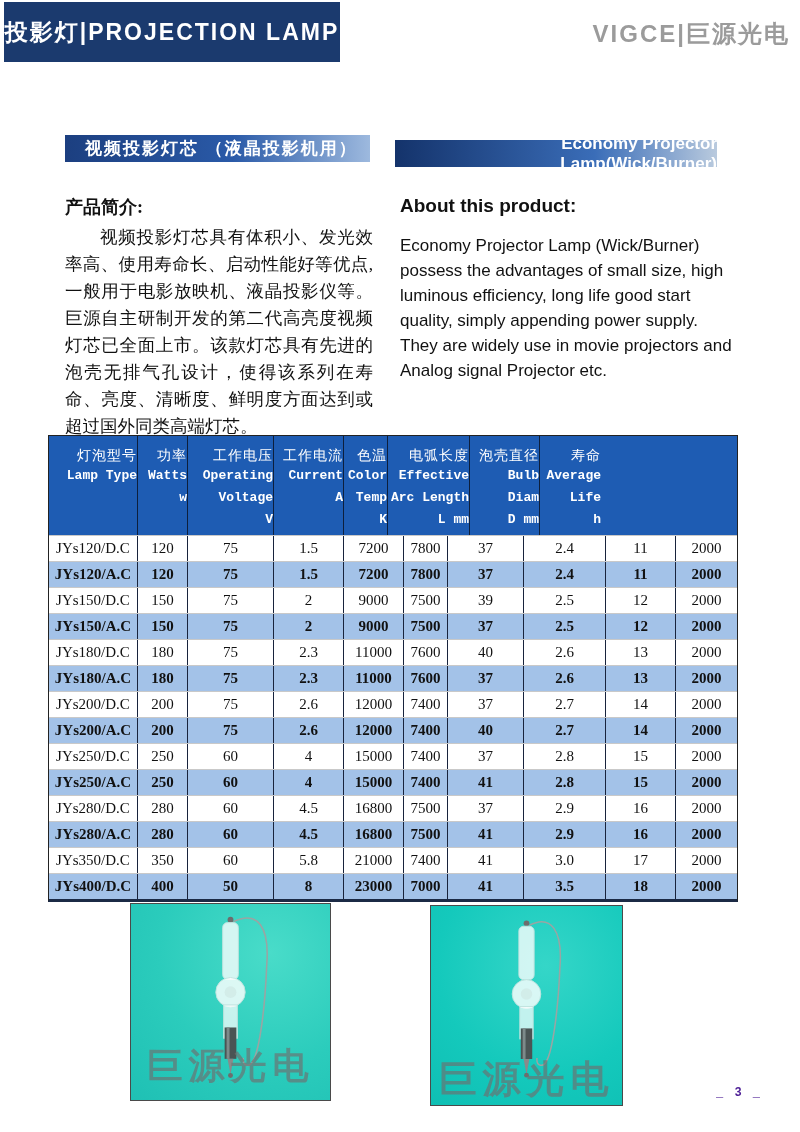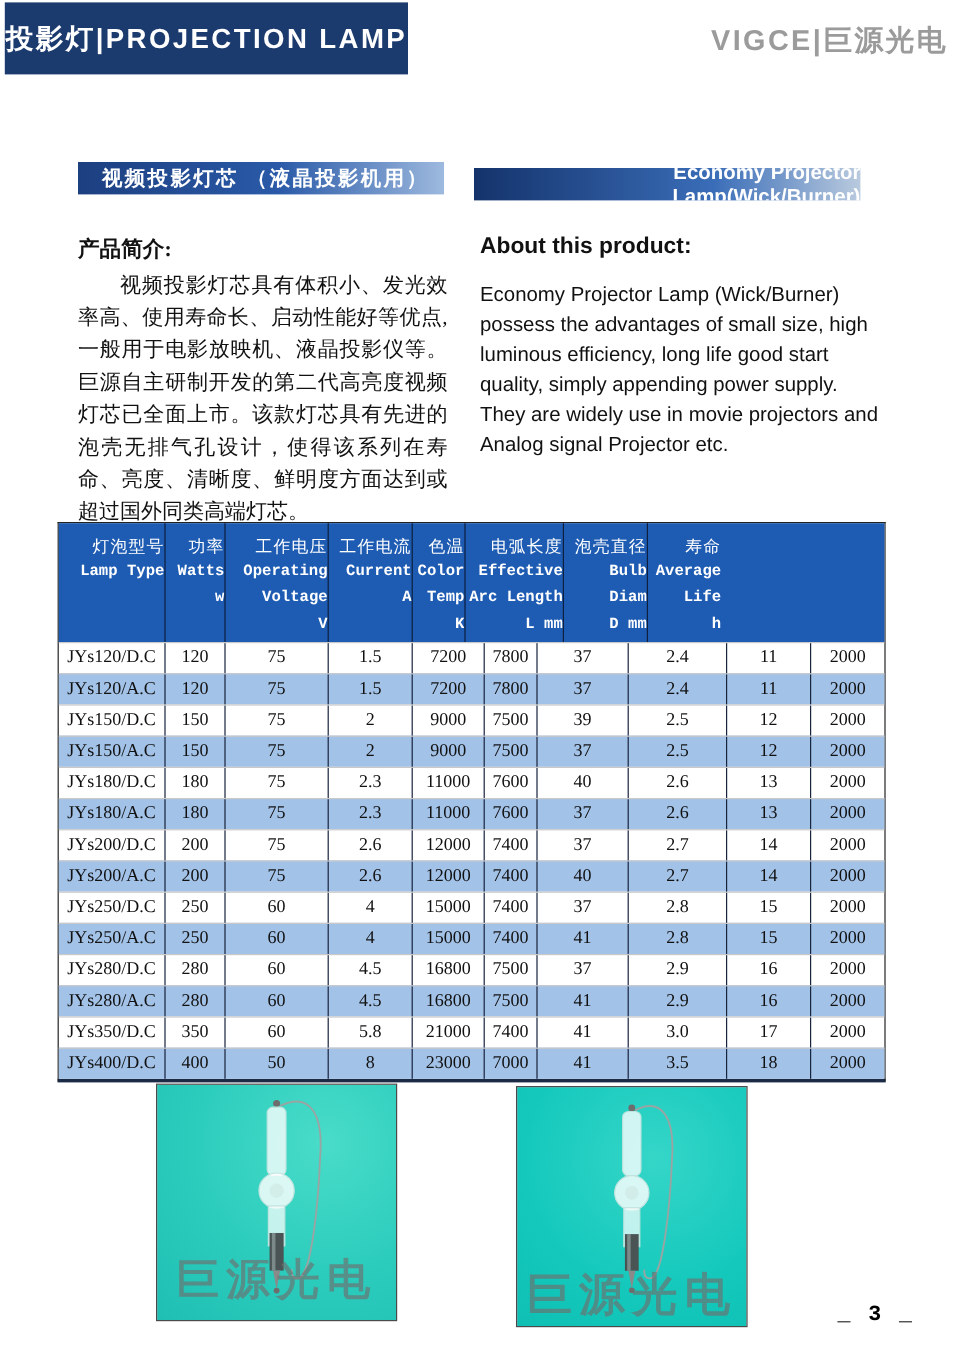--- a/index.html
+++ b/index.html
@@ -61,21 +61,21 @@
     display:flex;flex-direction:column;align-items:flex-end;box-sizing:border-box;
     border-right:1px solid #0d1f3c;padding-top:9px;overflow:hidden;
     color:#fff;white-space:nowrap;
   }
   .hcell:last-child{border-right:none;}
   .hcell .zh-line{font-size:14px;line-height:20px;letter-spacing:1px;}
   .hcell .en-line{
     font-family:"Liberation Mono",monospace;font-size:13px;line-height:22px;font-weight:bold;
   }
   .trow{display:flex;height:25px;border-top:1px solid #c9c9c9;}
-  .trow.alt{background:#a3c2e8;}
+  .trow.alt{background:#a3c2e8;font-weight:bold;}
   .tcell{
     display:flex;align-items:center;justify-content:center;box-sizing:border-box;
     border-right:1px solid #18233c;font-family:"Liberation Serif",serif;font-size:15px;
     overflow:hidden;white-space:nowrap;
   }
   .tcell:last-child{border-right:none;}
   
   .photo{
     position:absolute;border:1px solid #4a4a4a;box-sizing:border-box;overflow:hidden;
   }
@@ -84,22 +84,22 @@
   .photo svg{position:absolute;left:0;top:0;width:100%;height:100%;}
   .watermark{
     position:absolute;left:0;width:100%;text-align:center;
     color:#6f6f6f;opacity:0.65;font-size:36px;font-weight:bold;letter-spacing:6px;
     white-space:nowrap;font-family:"Liberation Sans",sans-serif;
   }
   .photo.p1 .watermark{top:138px;}
   .photo.p2 .watermark{top:148px;font-size:38px;}
   
   .page-number{
-    position:absolute;right:38px;top:1086px;color:#000000;font-weight:bold;
-    font-size:18px;letter-spacing:2px;font-family:"Liberation Mono",monospace;
+    position:absolute;right:38px;top:1086px;color:#4c1d95;font-weight:bold;
+    font-size:12px;letter-spacing:2px;font-family:"Liberation Mono",monospace;
   }
 </style>
 </head>
 <body>
 
 <div class="top-banner">
   <span class="banner-text">投影灯|PROJECTION LAMP</span>
 </div>
 <div class="brand-logo">VIGCE|巨源光电</div>
 

